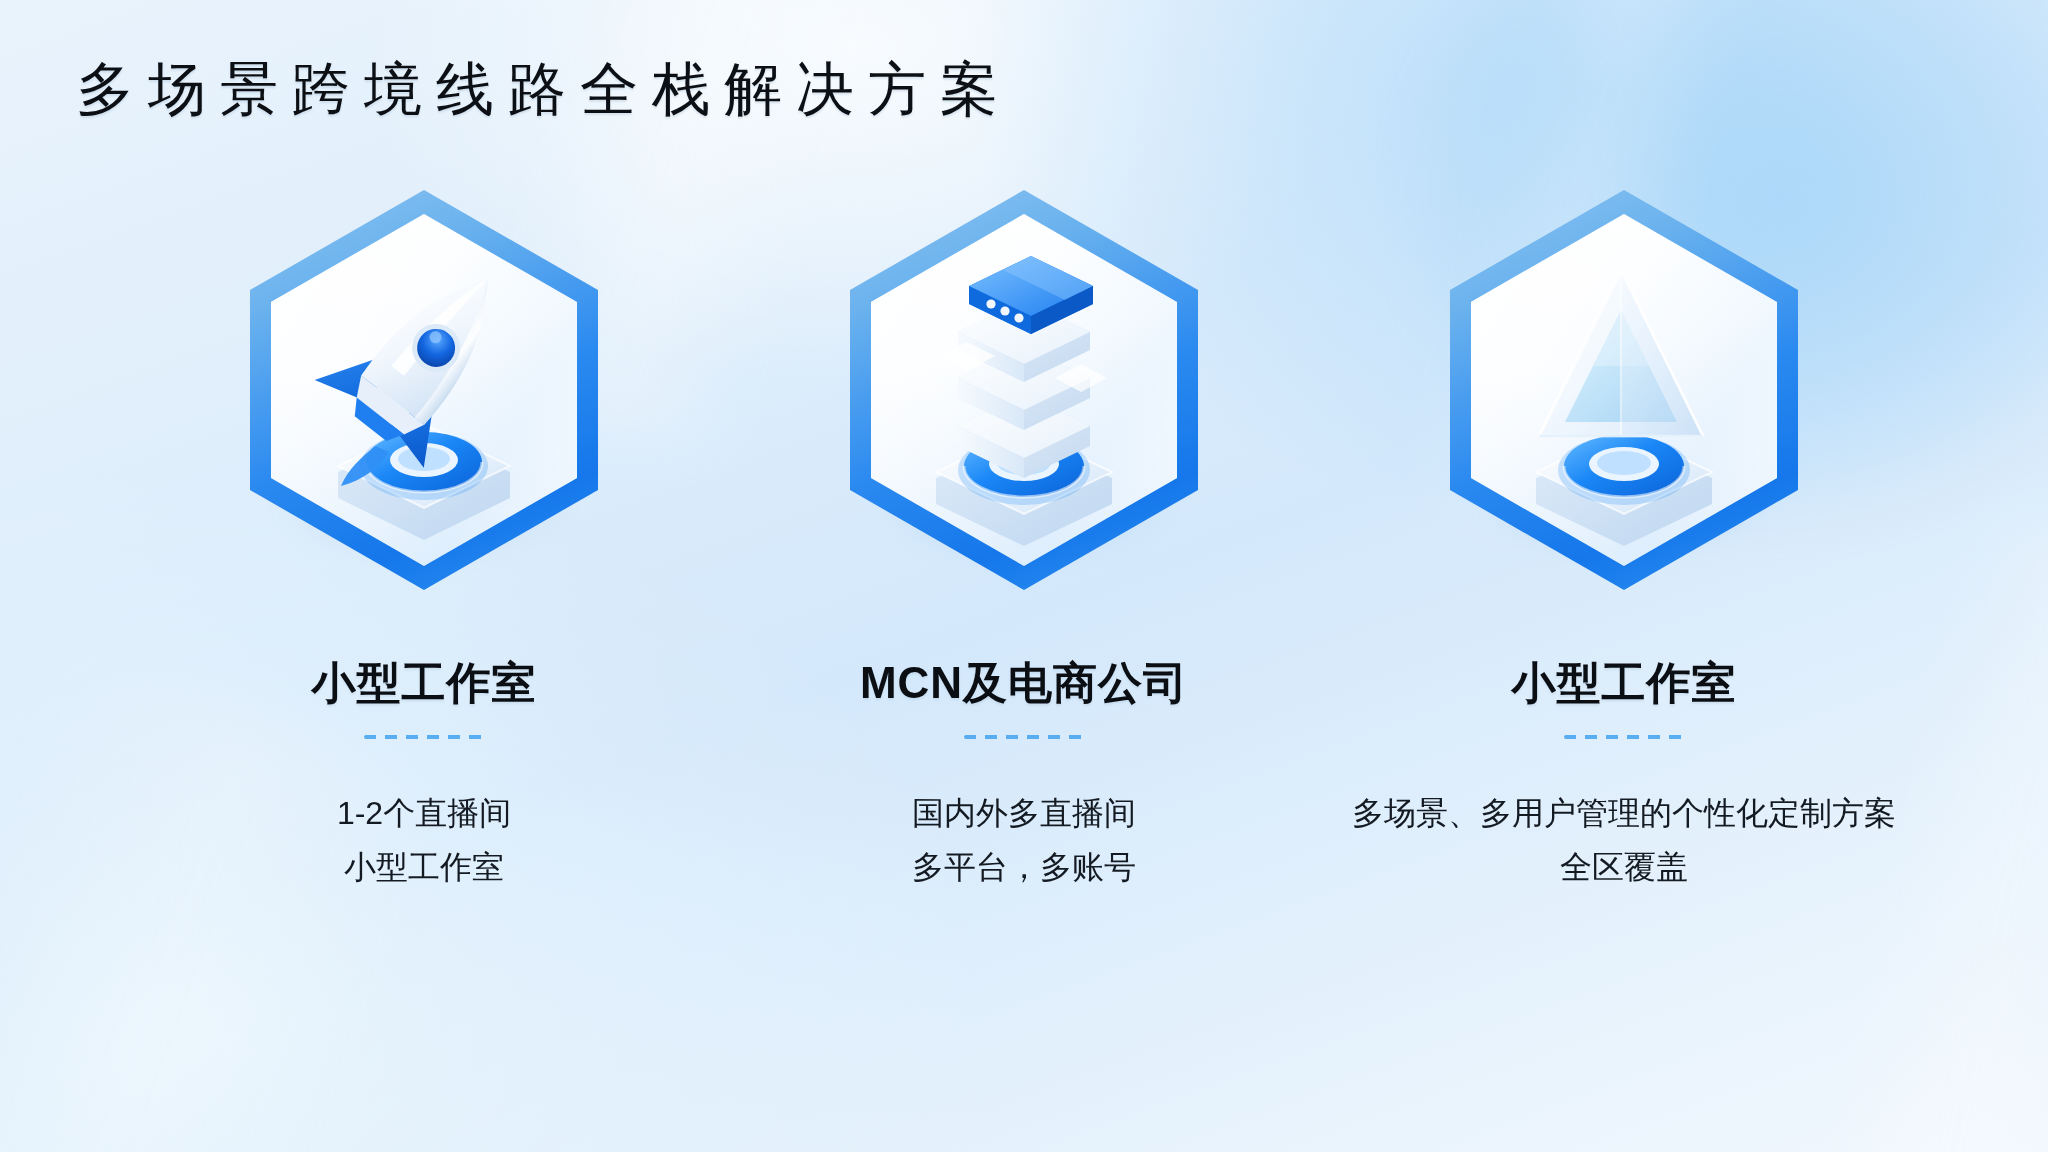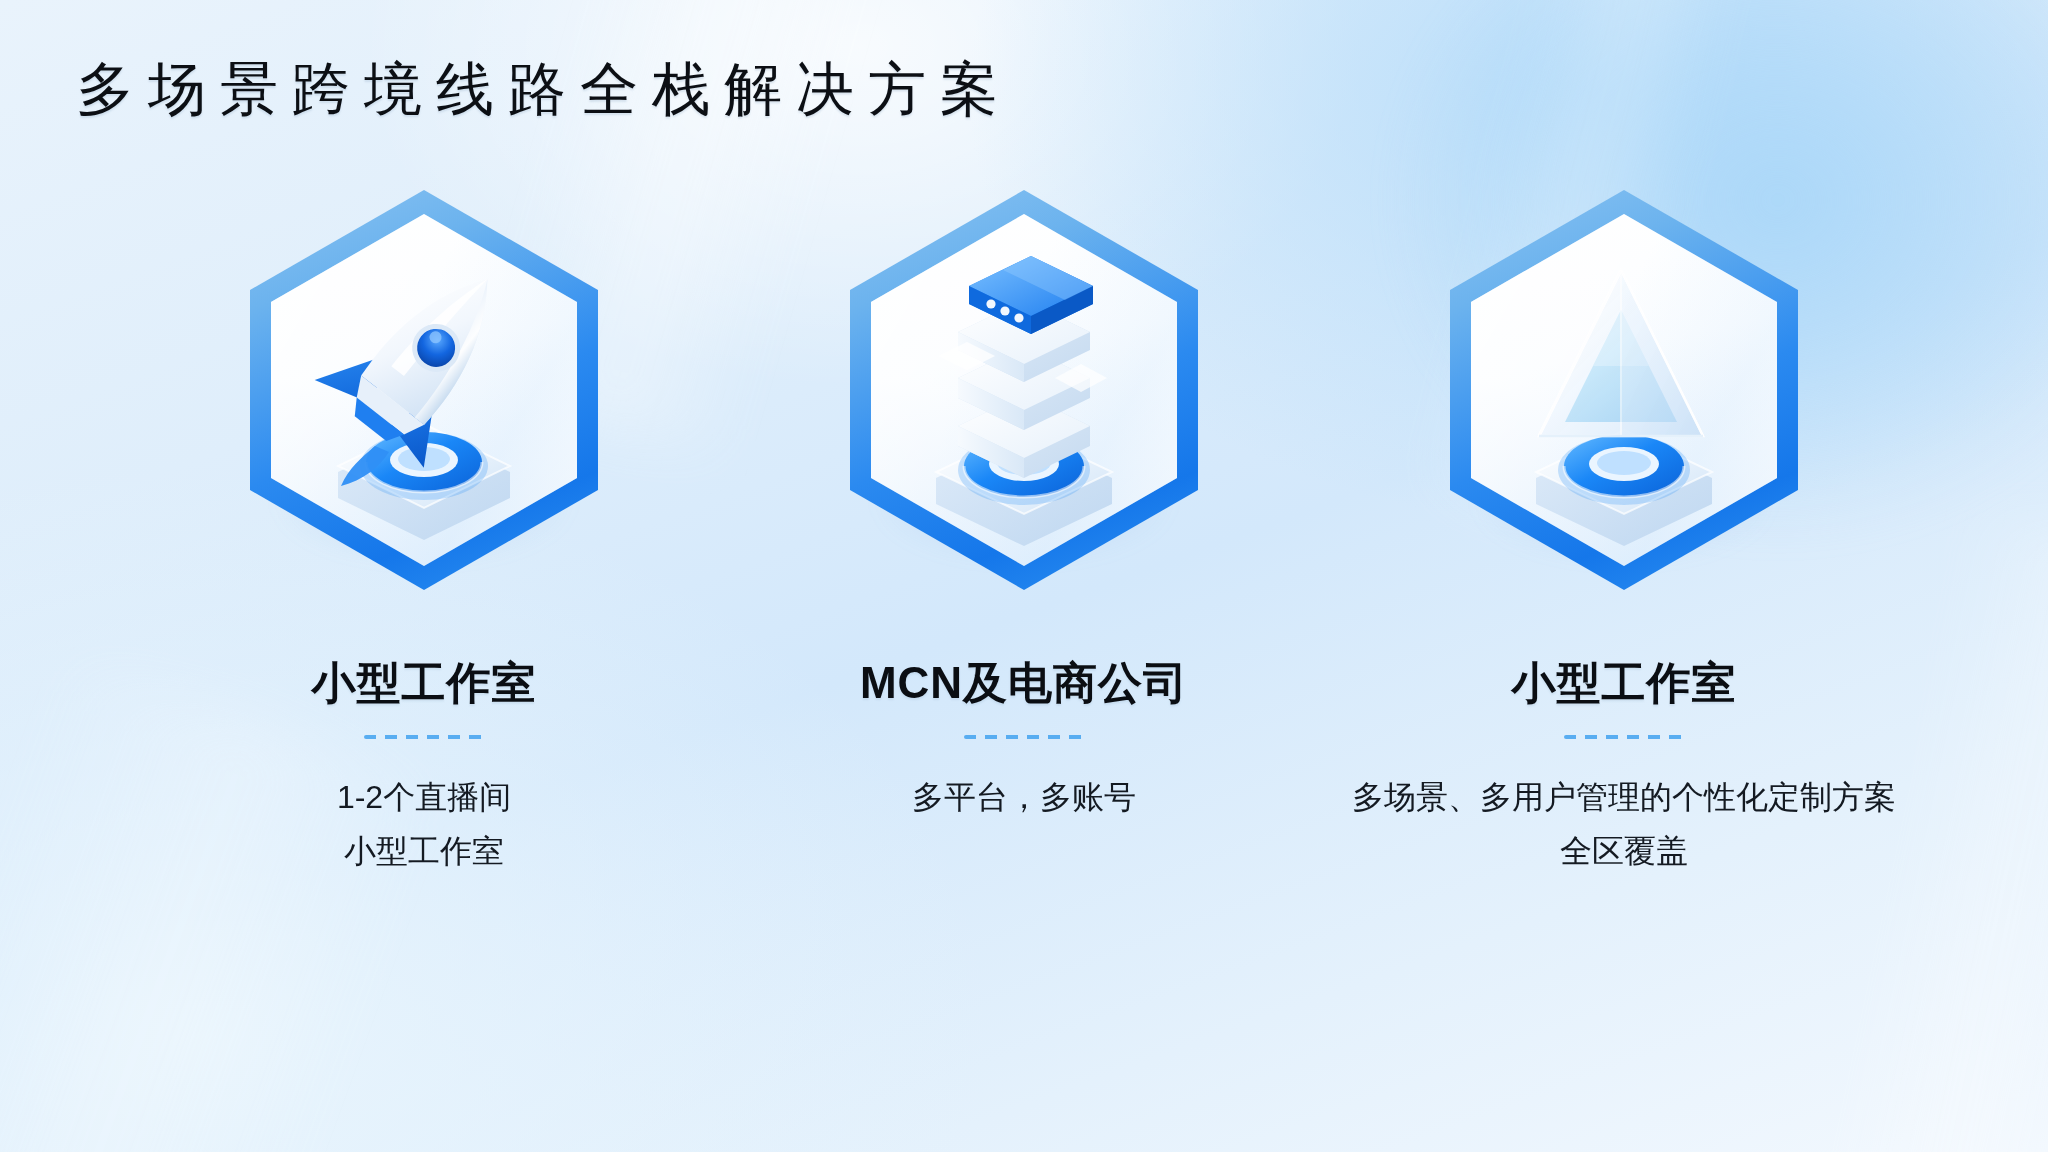--- a/index.html
+++ b/index.html
@@ -145,21 +145,21 @@
     margin-top: 22px;
     width: 120px;
     height: 4px;
     background-image: linear-gradient(90deg, #4ba7f0 0 58%, rgba(0,0,0,0) 58% 100%);
     background-size: 21px 4px;
     background-repeat: repeat-x;
     border-radius: 2px;
     opacity: .9;
   }
   .desc {
-    margin-top: 32px;
+    margin-top: 48px;
     text-align: center;
   }
   .desc-line {
     font-size: 32px;
     color: #141a22;
     line-height: 1.68;
     white-space: nowrap;
   }
 </style>
 </head>
@@ -370,20 +370,21 @@
               <polygon points="96,128 124,142 96,156 68,142" fill="#ffffff" opacity=".85"></polygon>
               <polygon points="210,150 236,164 210,178 184,164" fill="#ffffff" opacity=".8"></polygon>
             </g>
           </svg>
         </div>
       </div>
 
       <div class="card-title">MCN及电商公司</div>
       <div class="divider"></div>
       <div class="desc">
+        <div class="desc-line">国内外多直播间</div>
         <div class="desc-line">多平台，多账号</div>
       </div>
     </div>
 
     <div class="card">
       <div class="hex-wrap">
         <div class="hex-shadow"></div>
         <div class="hex-outer"></div>
         <div class="hex-inner"></div>
         <div class="hex-inner-sheen"></div>

